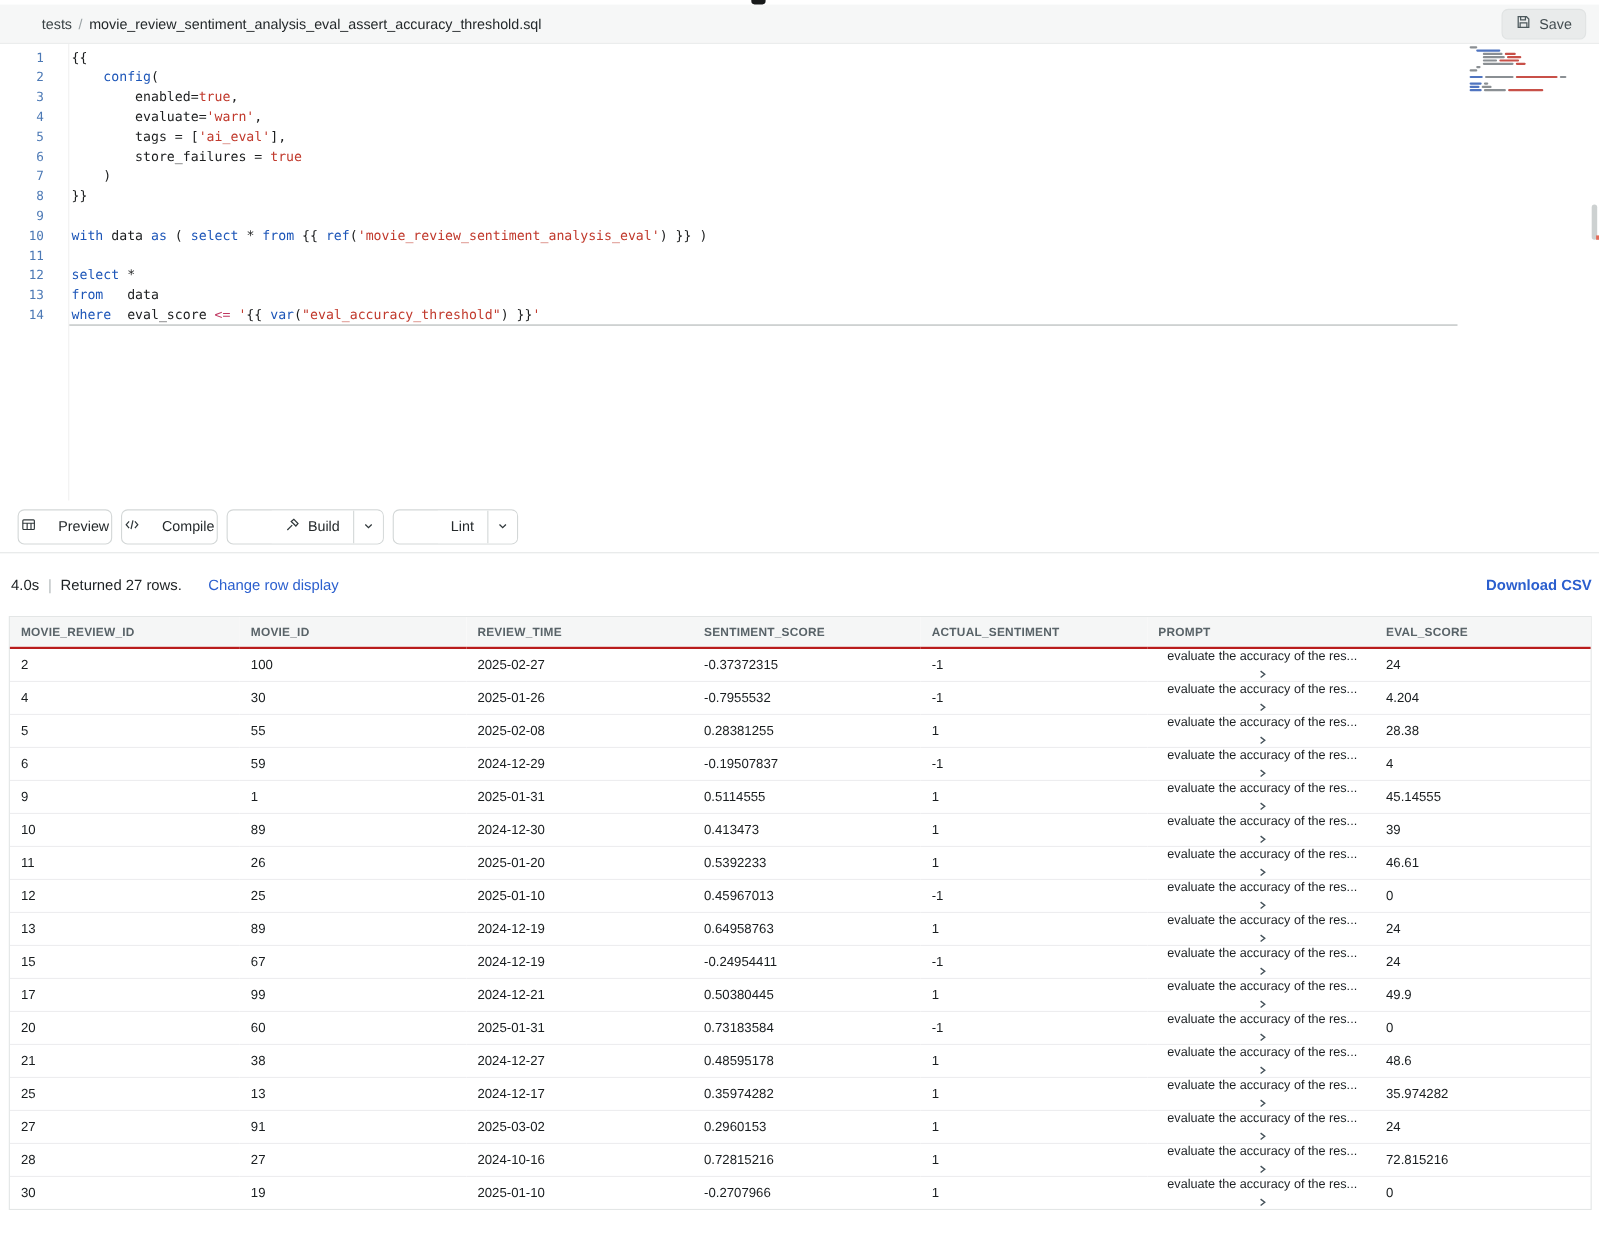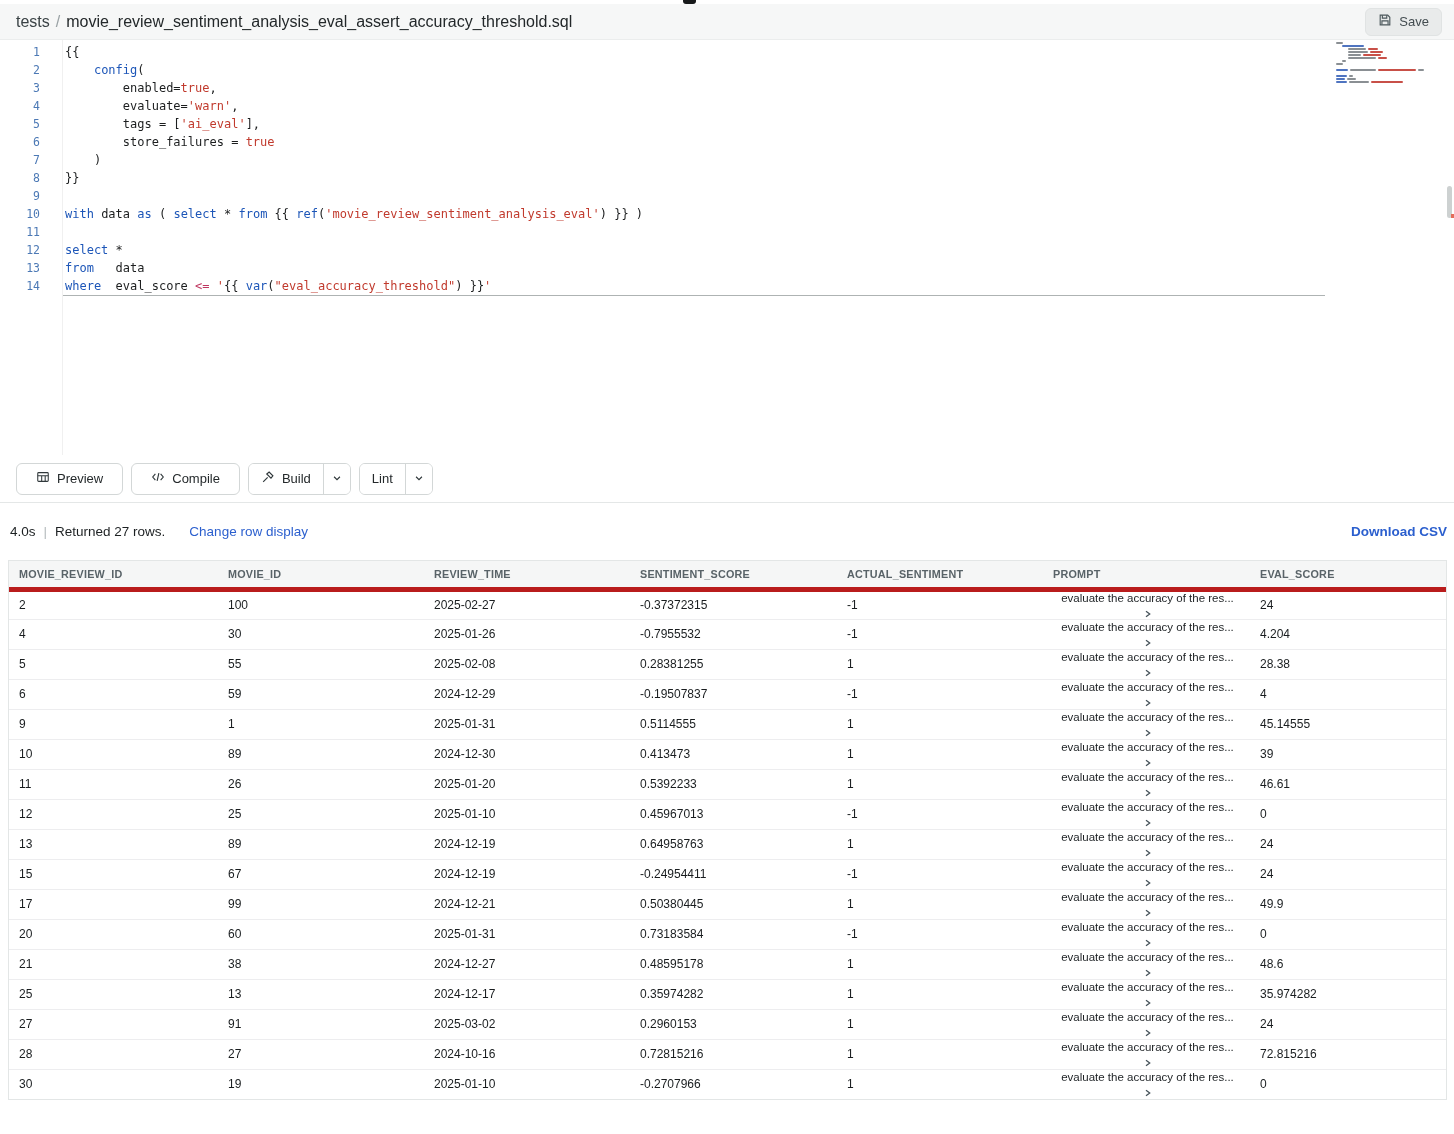--- a/index.html
+++ b/index.html
@@ -7,21 +7,21 @@
     font-family:"Liberation Sans", sans-serif; }
 
   
   .browser-strip { height:4px; background:#fff; position:relative; }
   .notch { position:absolute; left:683px; top:0; width:13px; height:4px;
     background:#17191a; border-radius:0 0 3px 3px; }
 
   
   .topbar { height:36px; background:#f6f7f7; border-bottom:1px solid #ebeded;
     display:flex; align-items:center; padding:0 12px 0 16px; }
-  .breadcrumb { font-size:16px; color:#3a4245; display:flex; align-items:flex-end; }
+  .breadcrumb { font-size:13px; color:#3a4245; display:flex; align-items:flex-end;margin-left:22px; }
   .breadcrumb .folder { cursor:pointer; }
   .breadcrumb .sep { margin:0 6px; color:#9aa2a5; }
   .breadcrumb .file { color:#23282a; }
   .save-btn { margin-left:auto; height:28px; padding:0 12px; background:#e9ebeb;
     border:1px solid #e0e3e3; border-radius:6px; display:inline-flex; gap:7px;
     align-items:center; font-size:13px; color:#434c50; cursor:pointer;
     font-family:inherit; }
 
   
   .editor { position:relative; height:415px; background:#fff; padding-top:3px;
@@ -48,25 +48,25 @@
 
   .editor-scrollbar { position:absolute; right:2px; top:146px; width:5px;
     height:32px; background:#cdd1d1; border-radius:3px; cursor:pointer; }
   .scroll-mark { position:absolute; right:0; top:174px; width:3px; height:4px;
     background:#e36c5a; }
 
   
   .toolbar { height:48px; display:flex; align-items:center; padding-left:16px;
     border-bottom:1px solid #e4e7e7; }
   .btn { height:32px; background:#fff; border:1px solid #d3d7d7; border-radius:6px;
-    display:inline-flex; align-items:center; gap:7px; padding:0 19px;
+    display:inline-flex; align-items:center; gap:20px; padding:0 2px;
     font-size:13px; color:#24292b; margin-right:8px; cursor:pointer;
     font-family:inherit; }
   .split { display:inline-flex; align-items:stretch; border:1px solid #d3d7d7;
-    border-radius:6px; overflow:hidden; margin-right:8px; height:32px; background:#fff; }
+    border-radius:6px; overflow:hidden; margin-right:8px; height:32px; background:#fff;padding-left:40px; }
   .split .main { display:inline-flex; align-items:center; gap:7px; padding:0 12px;
     font-size:13px; color:#24292b; background:#fff; border:none; cursor:pointer;
     font-family:inherit; }
   .split .chev { width:27px; display:inline-flex; align-items:center;
     justify-content:center; border:none; border-left:1px solid #d3d7d7;
     background:#fff; cursor:pointer; }
   .tabs { display:flex; height:48px; margin-left:34px; }
   .tab { padding:0 16px; display:flex; align-items:center; font-size:13.5px;
     color:#5d676b; cursor:pointer; position:relative; }
   .tab.active { color:#17191a; }
@@ -79,21 +79,21 @@
   .statusbar .divider { margin:0 8px; color:#b4babc; }
   .link { color:var(--c-link,#2b5fce); cursor:pointer; }
   .statusbar .change-display { margin-left:24px; }
   .statusbar .download { margin-left:auto;font-weight:bold; }
 
   
   .table-wrap { margin:0 7px 0 8px; border:1px solid #e3e6e6; }
   table { width:100%; border-collapse:collapse; table-layout:fixed; }
   th { background:#f5f6f6; font-size:10.8px; font-weight:bold; color:#596368;
     text-align:left; padding:0 8px 0 10px; height:28px; letter-spacing:.02em;
-    border-bottom:5px solid #b91c1c; white-space:nowrap; overflow:hidden; }
+    border-bottom:2px solid #b91c1c; white-space:nowrap; overflow:hidden; }
   td { font-size:12px; color:#191d1f; padding:0 8px 0 10px; height:30px;
     border-top:1px solid #ededef; white-space:nowrap; overflow:hidden; }
   tbody tr:first-child td { border-top:none; }
   .prompt-wrap { display:flex; align-items:center; gap:5px; cursor:pointer;flex-direction:column; }
   .prompt-text { font-size:11.5px; color:#1c2023; }
   .prompt-chevron { display:inline-flex; align-items:center; }
 </style>
 </head>
 <body>
 

